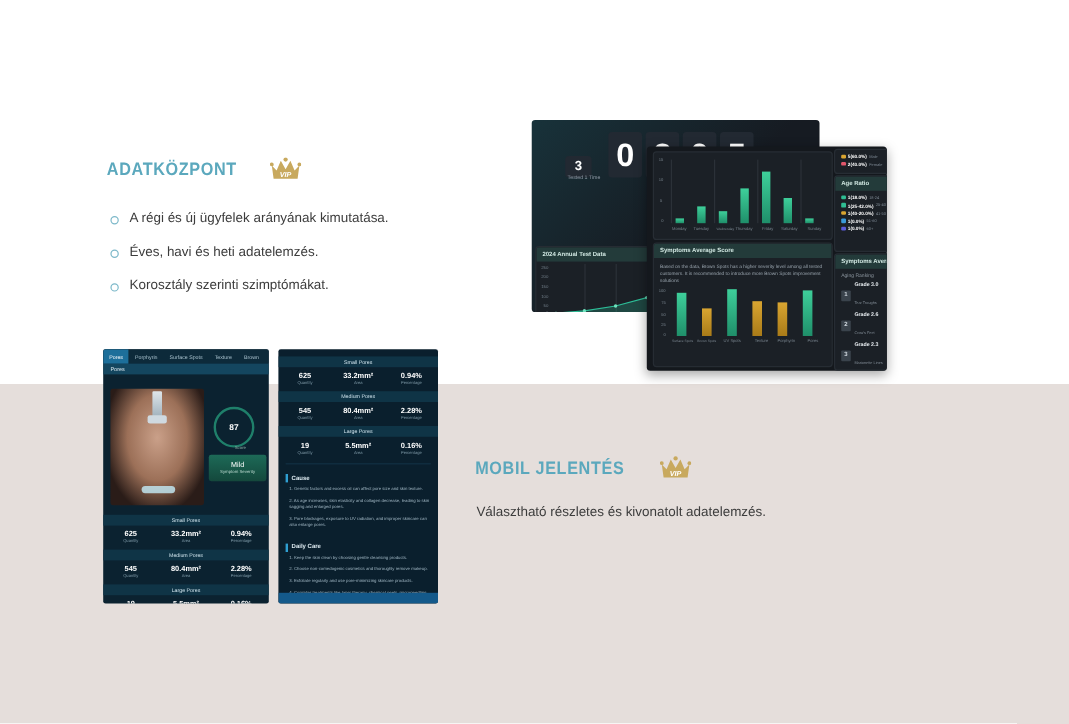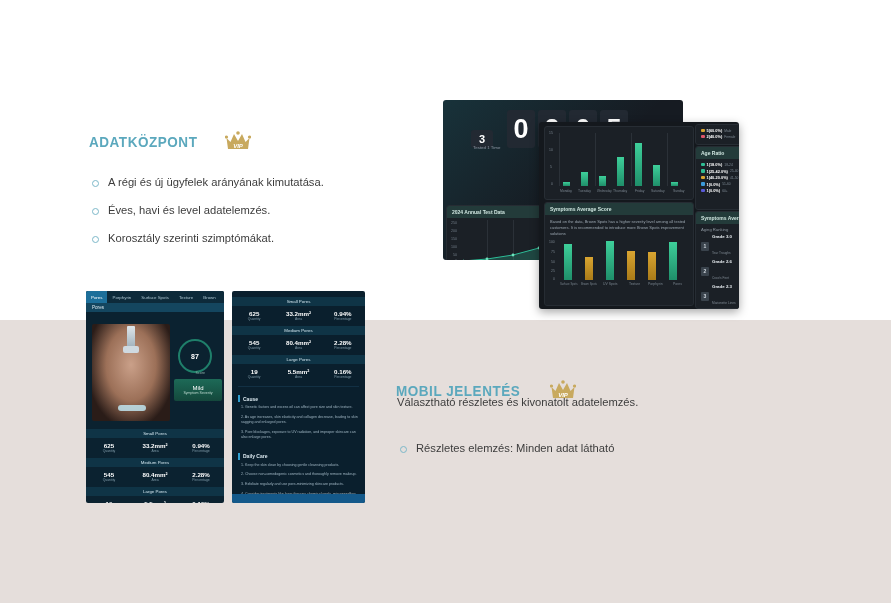--- a/index.html
+++ b/index.html
@@ -160,46 +160,42 @@
   </svg>
 </div>
 
 <div class="bullets" style="left:92px;top:175px;width:280px;">
   <div class="bullet">
     <span class="dot"></span>
     <span class="btext">A régi és új ügyfelek arányának kimutatása.</span>
   </div>
   <div class="bullet">
     <span class="dot"></span>
-    <span class="btext">Éves, havi és level adatelemzés.</span>
+    <span class="btext">Éves, havi és heti adatelemzés.</span>
   </div>
   <div class="bullet">
     <span class="dot"></span>
     <span class="btext">Korosztály szerinti szimptómákat.</span>
   </div>
 </div>
 
 <div class="sec-title" style="left:396px;top:380px;">
   <span class="txt">MOBIL JELENTÉS</span>
   <svg class="crown" viewBox="0 0 52 40">
     <path d="M3 14 L11 22 L18 6 L26 20 L34 6 L41 22 L49 14 L46 36 L6 36 Z" fill="#c8a95e"></path>
     <circle cx="3" cy="12" r="3.2" fill="#c8a95e"></circle>
       <circle cx="26" cy="4" r="3.6" fill="#c8a95e"></circle>
     <circle cx="49" cy="12" r="3.2" fill="#c8a95e"></circle>
     <text x="26" y="33" font-size="12" font-weight="bold" fill="#fff" text-anchor="middle" font-family="Liberation Sans, sans-serif" font-style="italic">VIP</text>
   </svg>
 </div>
 
-<div class="lead" style="left:397px;top:396px;">Választható részletes és kivonatolt adatelemzés.</div>
+<div class="lead" style="left:397px;top:421px;">Választható részletes és kivonatolt adatelemzés.</div>
 
 <div class="bullets" style="left:400px;top:441px;width:360px;">
-  <div class="bullet">
-    <span class="dot"></span>
-    <span class="btext">Részletes elemzés: Minden adat látható</span>
-  </div>
 </div>
 
 <div id="dashboard">
 
   <div class="db-base">
     <div class="flip-row">
       <div class="flip sm">3</div>
       <div style="width:8px"></div>
       <div class="flip lg">0</div>
       <div class="flip lg">2</div>

